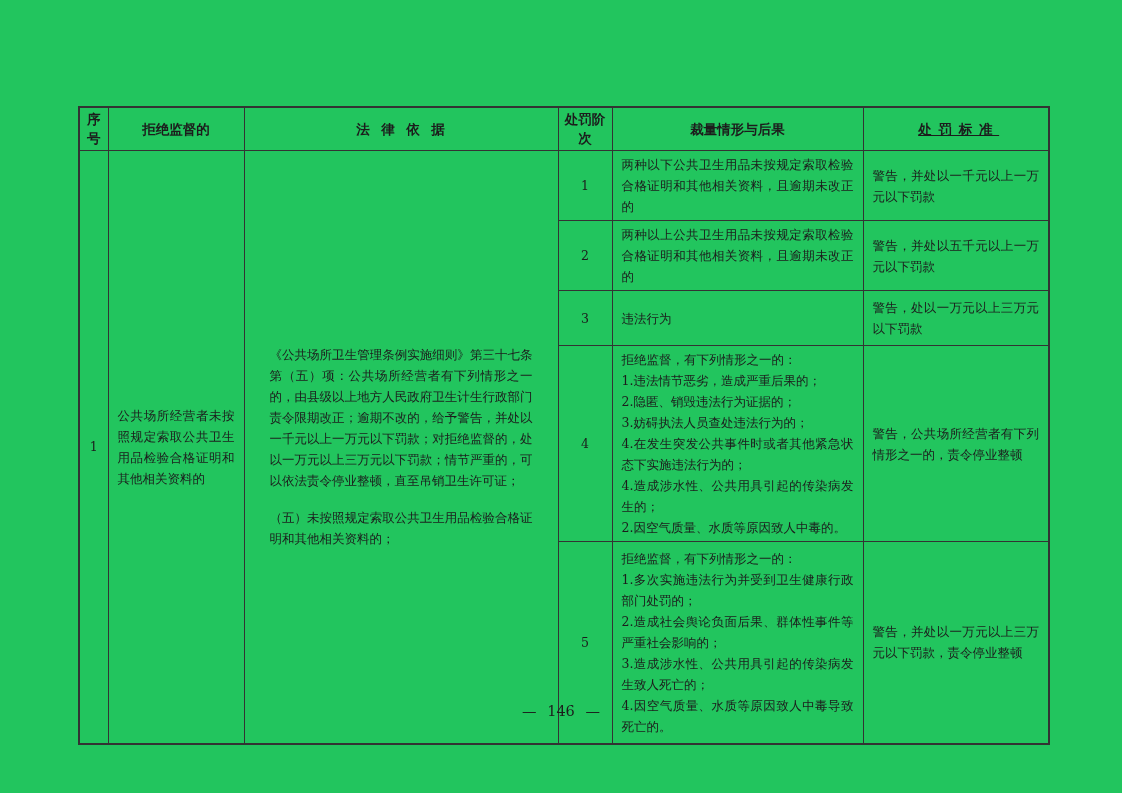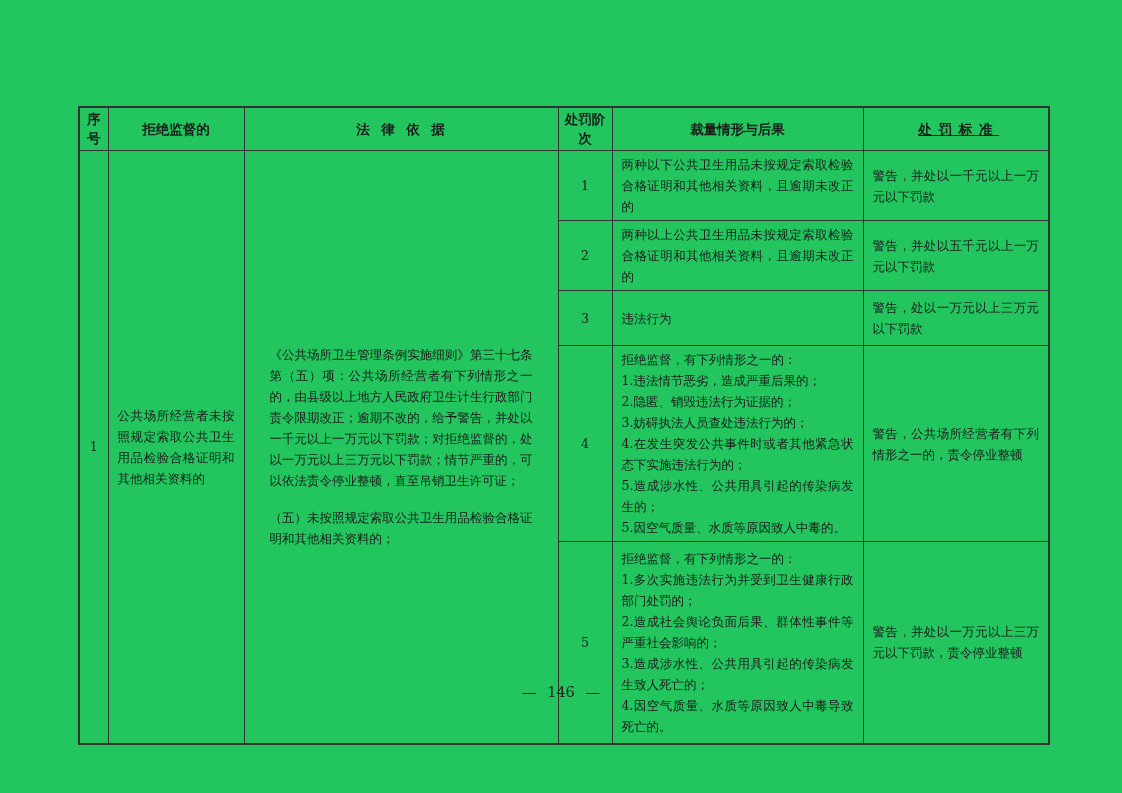--- a/index.html
+++ b/index.html
@@ -65,21 +65,21 @@
     padding-left: 0.85em;
     margin-left: 44px;
   }
   .ls-mid {           
     letter-spacing: 0.5em;
     padding-left: 0.5em;
     text-decoration: underline;
   }
   .page-num {
     position: absolute;
-    top: 684px;
+    top: 703px;
     left: 0;
     width: 1122px;
     text-align: center;
     font-size: 14.5px;
     word-spacing: 6px;
     color: #1c1c1c;
   }
   
   tr.hdr  { height: 42px; }
   tr.r1   { height: 51px; }
@@ -135,22 +135,22 @@
         <td class="txt">警告，处以一万元以上三万元以下罚款</td>
       </tr>
       <tr class="r4">
         <td class="c">4</td>
         <td class="txt">
           <div class="line">拒绝监督，有下列情形之一的：</div>
           <div class="line">1.违法情节恶劣，造成严重后果的；</div>
           <div class="line">2.隐匿、销毁违法行为证据的；</div>
           <div class="line">3.妨碍执法人员查处违法行为的；</div>
           <div class="line">4.在发生突发公共事件时或者其他紧急状态下实施违法行为的；</div>
-          <div class="line">5.造成涉水性、公共用具引起的传染病发生的；</div>
-          <div class="line">5.因空气质量、水质等原因致人中毒的。</div>
+          <div class="line">4.造成涉水性、公共用具引起的传染病发生的；</div>
+          <div class="line">2.因空气质量、水质等原因致人中毒的。</div>
         </td>
         <td class="txt">警告，公共场所经营者有下列情形之一的，责令停业整顿</td>
       </tr>
       <tr class="r5">
         <td class="c">5</td>
         <td class="txt">
           <div class="line">拒绝监督，有下列情形之一的：</div>
           <div class="line">1.多次实施违法行为并受到卫生健康行政部门处罚的；</div>
           <div class="line">2.造成社会舆论负面后果、群体性事件等严重社会影响的；</div>
           <div class="line">3.造成涉水性、公共用具引起的传染病发生致人死亡的；</div>

